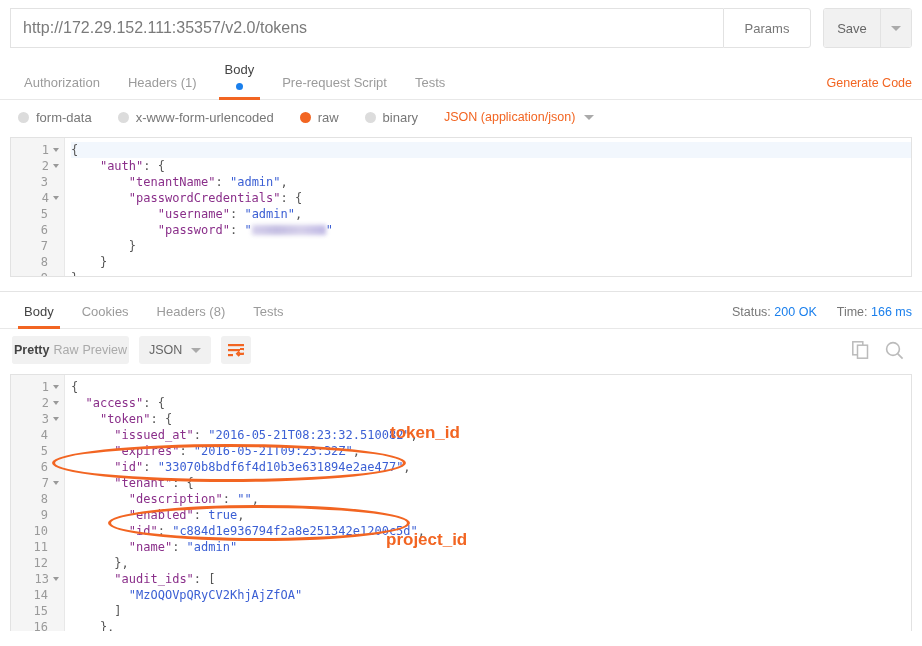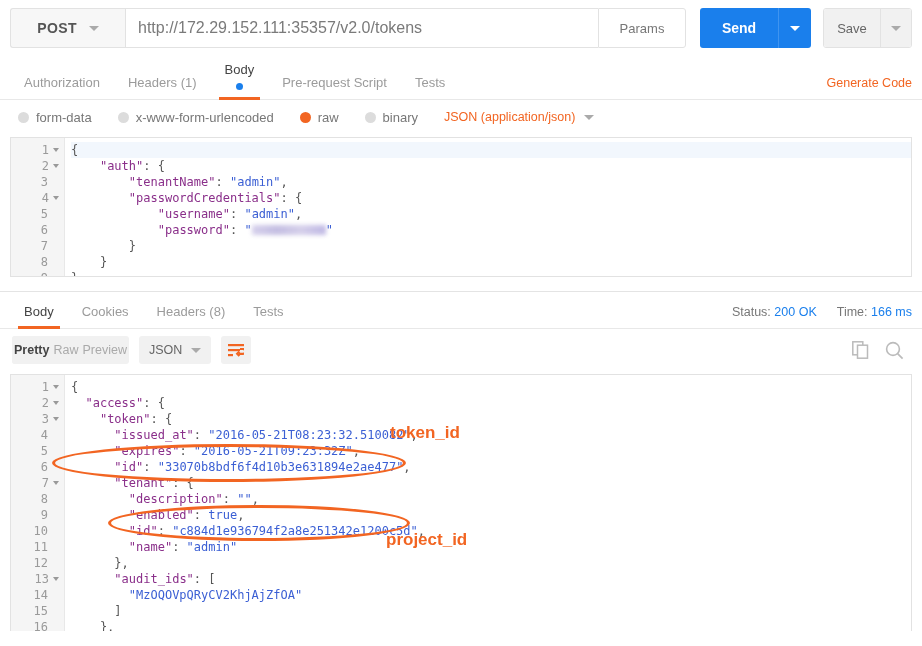--- a/index.html
+++ b/index.html
@@ -345,32 +345,22 @@
   .ellipse {
     position: absolute;
     border: 3.5px solid #f26522;
     border-radius: 50%;
   }
 </style>
 </head>
 <body>
 
 <div class="url-bar">
-  <div class="method-box">
-    <span class="method-label">POST</span>
-    <span class="caret"></span>
-  </div>
   <div class="url-input">http://172.29.152.111:35357/v2.0/tokens</div>
   <div class="params-box">Params</div>
-  <div class="send-group">
-    <div class="send-btn">Send</div>
-    <div class="send-caret">
-      <span class="caret white"></span>
-    </div>
-  </div>
   <div class="save-group">
     <div class="save-btn">Save</div>
     <div class="save-caret">
       <span class="caret"></span>
     </div>
   </div>
 </div>
 
 <div class="req-tabs">
   <div class="tab">

